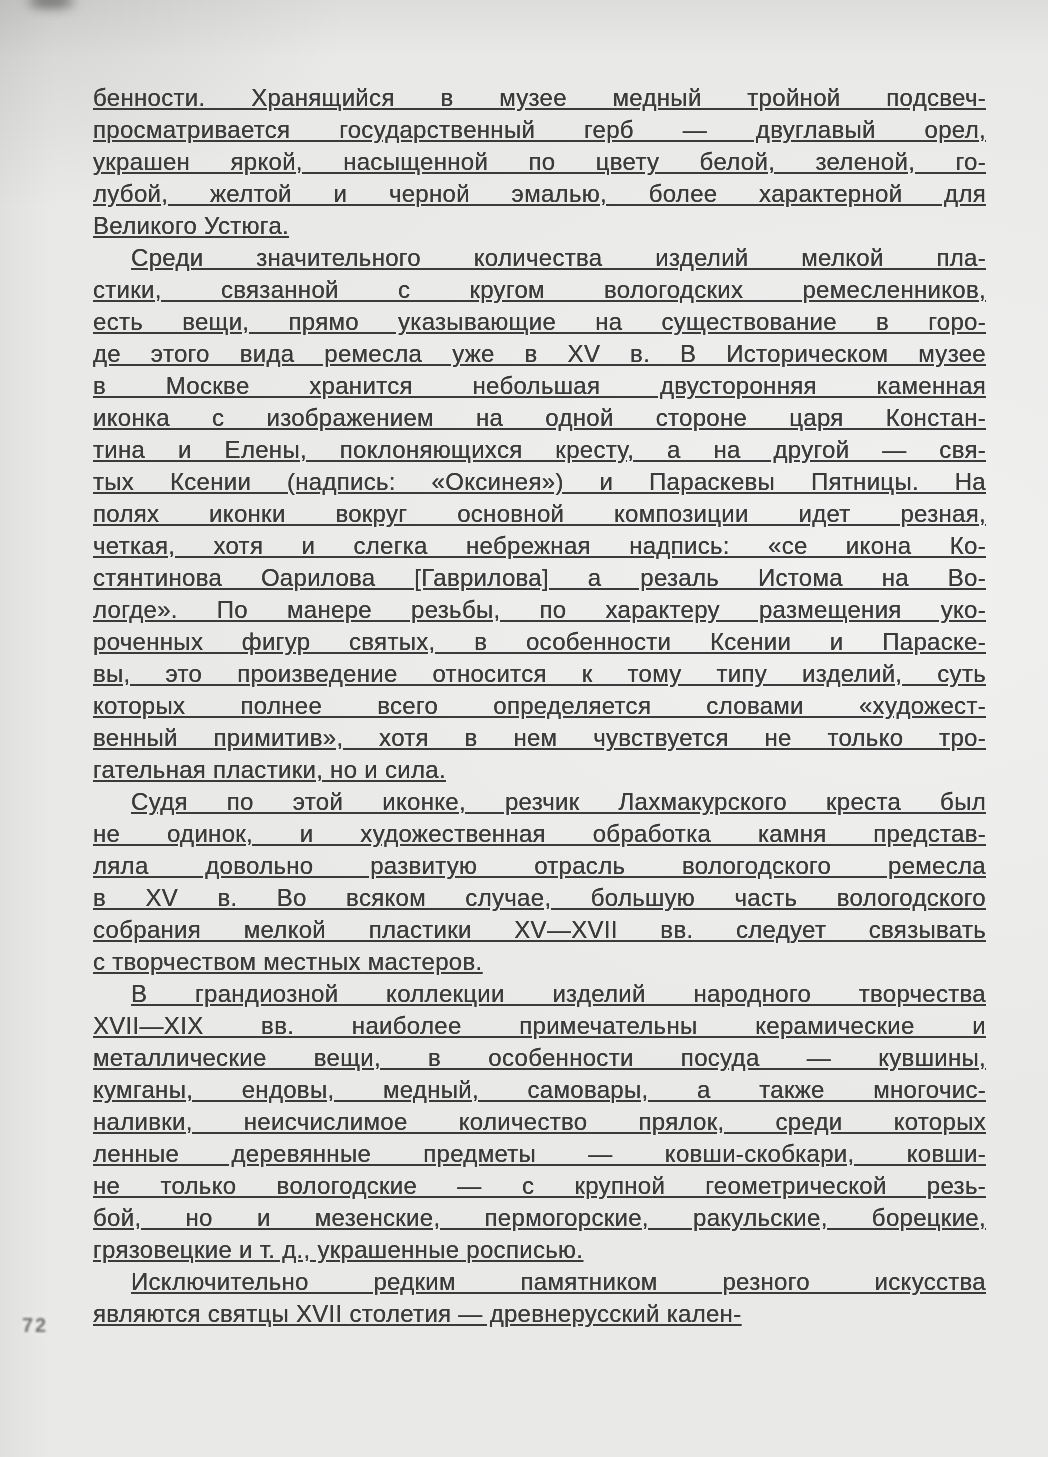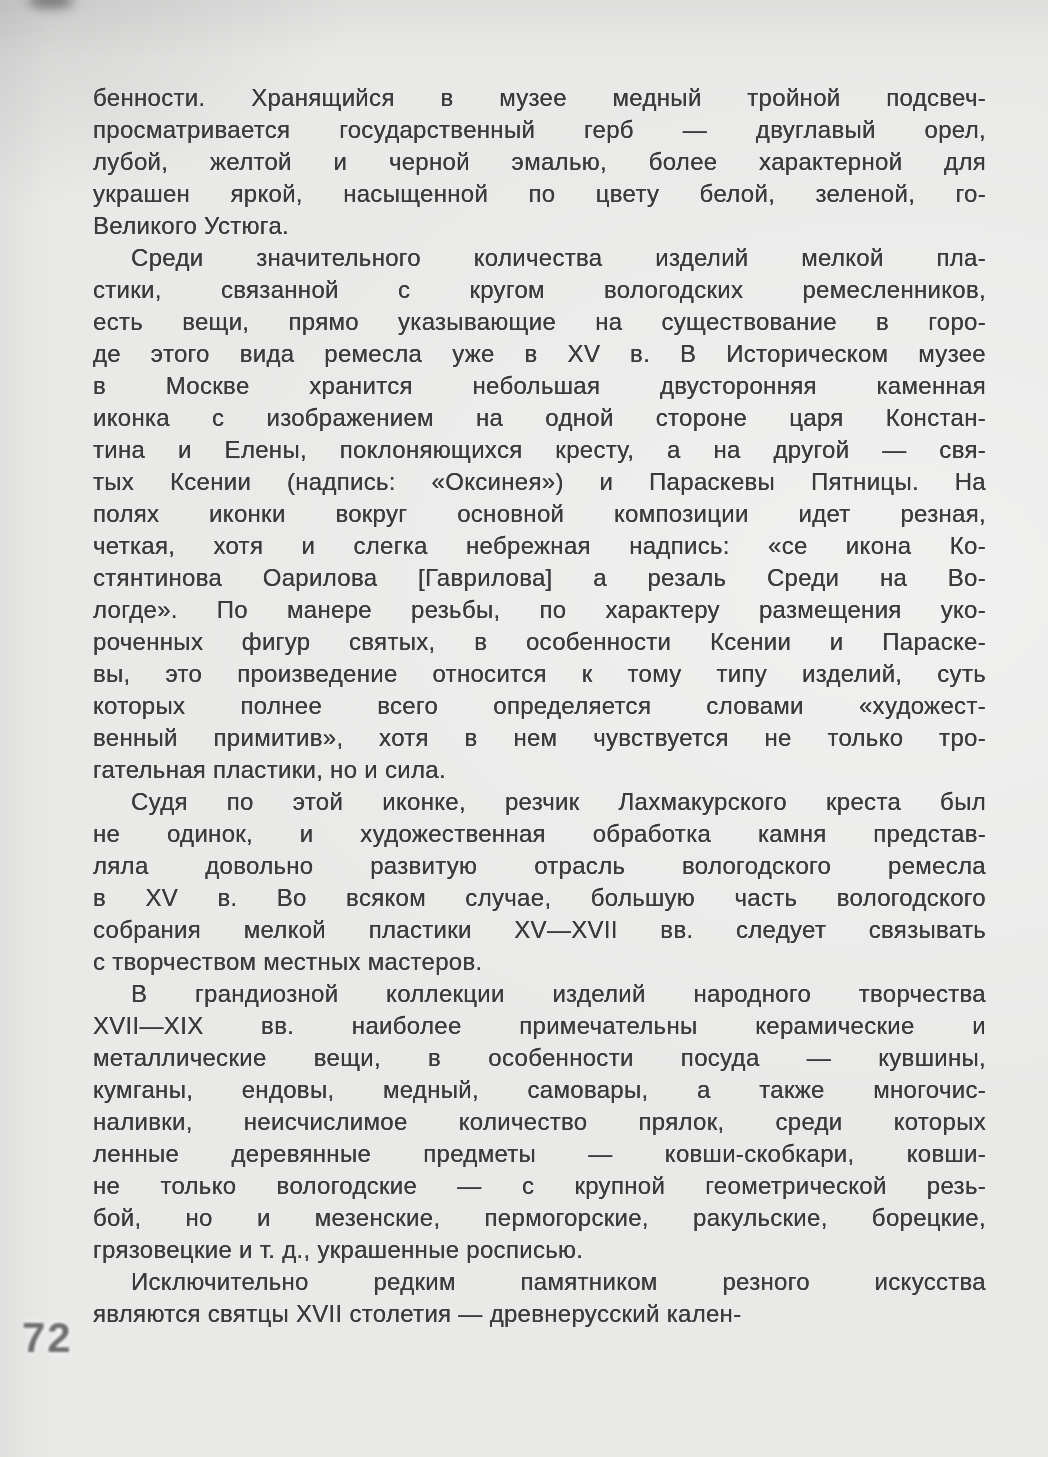--- a/index.html
+++ b/index.html
@@ -38,69 +38,70 @@
     pointer-events:none;
   }
   .text-block{
     position:absolute;
     left:93px;right:62px;top:82px;
     color:var(--ink);
     font-size:24px;
     line-height:32px;
     letter-spacing:0.3px;
     text-shadow:0 0 0.45px currentColor; 
+    text-decoration:underline;
   }
   .para{margin:0;}
   .line{
     text-align:justify;
     text-align-last:justify;
     white-space:normal;
   }
   .line.last{
     text-align-last:left;
   }
   .para.indent .line:first-child{
     text-indent:38px;
   }
   .page-number{
     position:absolute;
     left:22px;top:1314px;
-    font-size:42px;
+    font-size:20px;
     font-weight:bold;
     color:var(--pagenum);
     letter-spacing:2px;
     filter:blur(0.8px);
     text-shadow:0 0 6px rgba(255,255,255,0.9);
   }
 </style>
 </head>
 <body>
 
 <div class="page">
   <div class="scan-smudge"></div>
   <div class="text-block">
       <div class="para">
         <div class="line">бенности. Хранящийся в музее медный тройной подсвеч-</div>
         <div class="line">просматривается государственный герб — двуглавый орел,</div>
+        <div class="line">украшен яркой, насыщенной по цвету белой, зеленой, го-</div>
         <div class="line">лубой, желтой и черной эмалью, более характерной для</div>
-        <div class="line">украшен яркой, насыщенной по цвету белой, зеленой, го-</div>
         <div class="line last">Великого Устюга.</div>
       </div>
       <div class="para indent">
         <div class="line">Среди значительного количества изделий мелкой пла-</div>
         <div class="line">стики, связанной с кругом вологодских ремесленников,</div>
         <div class="line">есть вещи, прямо указывающие на существование в горо-</div>
         <div class="line">де этого вида ремесла уже в XV в. В Историческом музее</div>
         <div class="line">в Москве хранится небольшая двусторонняя каменная</div>
         <div class="line">иконка с изображением на одной стороне царя Констан-</div>
         <div class="line">тина и Елены, поклоняющихся кресту, а на другой — свя-</div>
         <div class="line">тых Ксении (надпись: «Оксинея») и Параскевы Пятницы. На</div>
         <div class="line">полях иконки вокруг основной композиции идет  резная,</div>
         <div class="line">четкая, хотя и слегка небрежная надпись: «се икона Ко-</div>
-        <div class="line">стянтинова Оарилова [Гаврилова] а резаль Среди на Во-</div>
+        <div class="line">стянтинова Оарилова [Гаврилова] а резаль Истома на Во-</div>
         <div class="line">логде». По манере резьбы, по характеру размещения уко-</div>
         <div class="line">роченных фигур святых, в особенности Ксении и Параске-</div>
         <div class="line">вы, это произведение относится к тому типу изделий, суть</div>
         <div class="line">которых полнее всего определяется словами «художест-</div>
         <div class="line">венный примитив», хотя в нем чувствуется не только тро-</div>
         <div class="line last">гательная пластики, но и сила.</div>
       </div>
       <div class="para indent">
         <div class="line">Судя по этой иконке, резчик Лахмакурского креста был</div>
         <div class="line">не одинок, и художественная обработка камня представ-</div>

